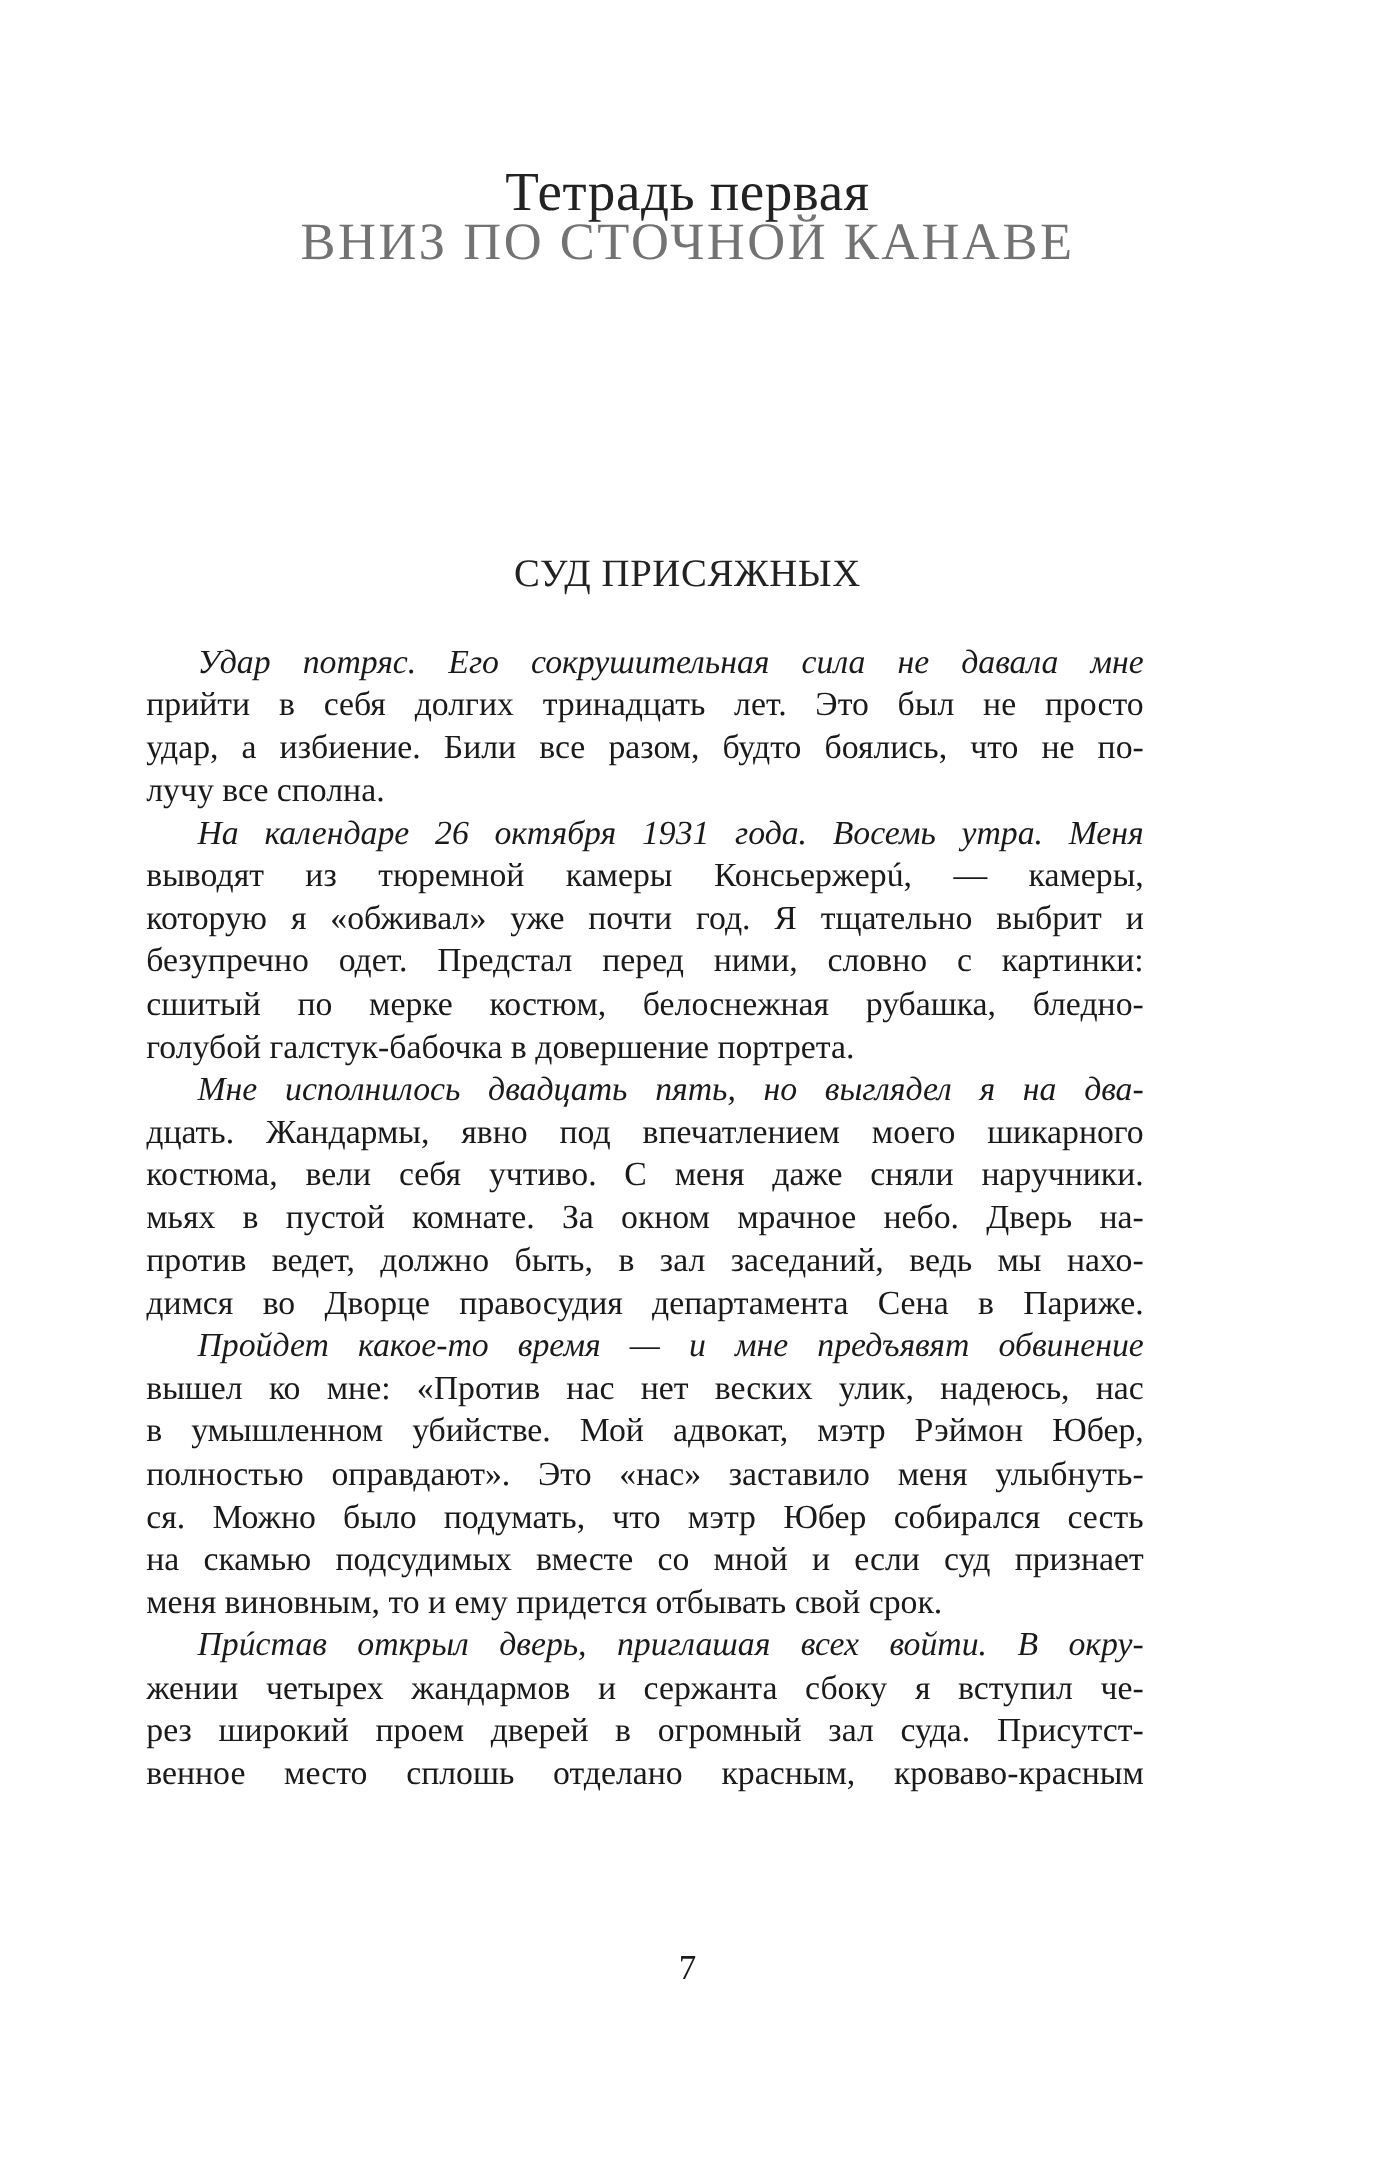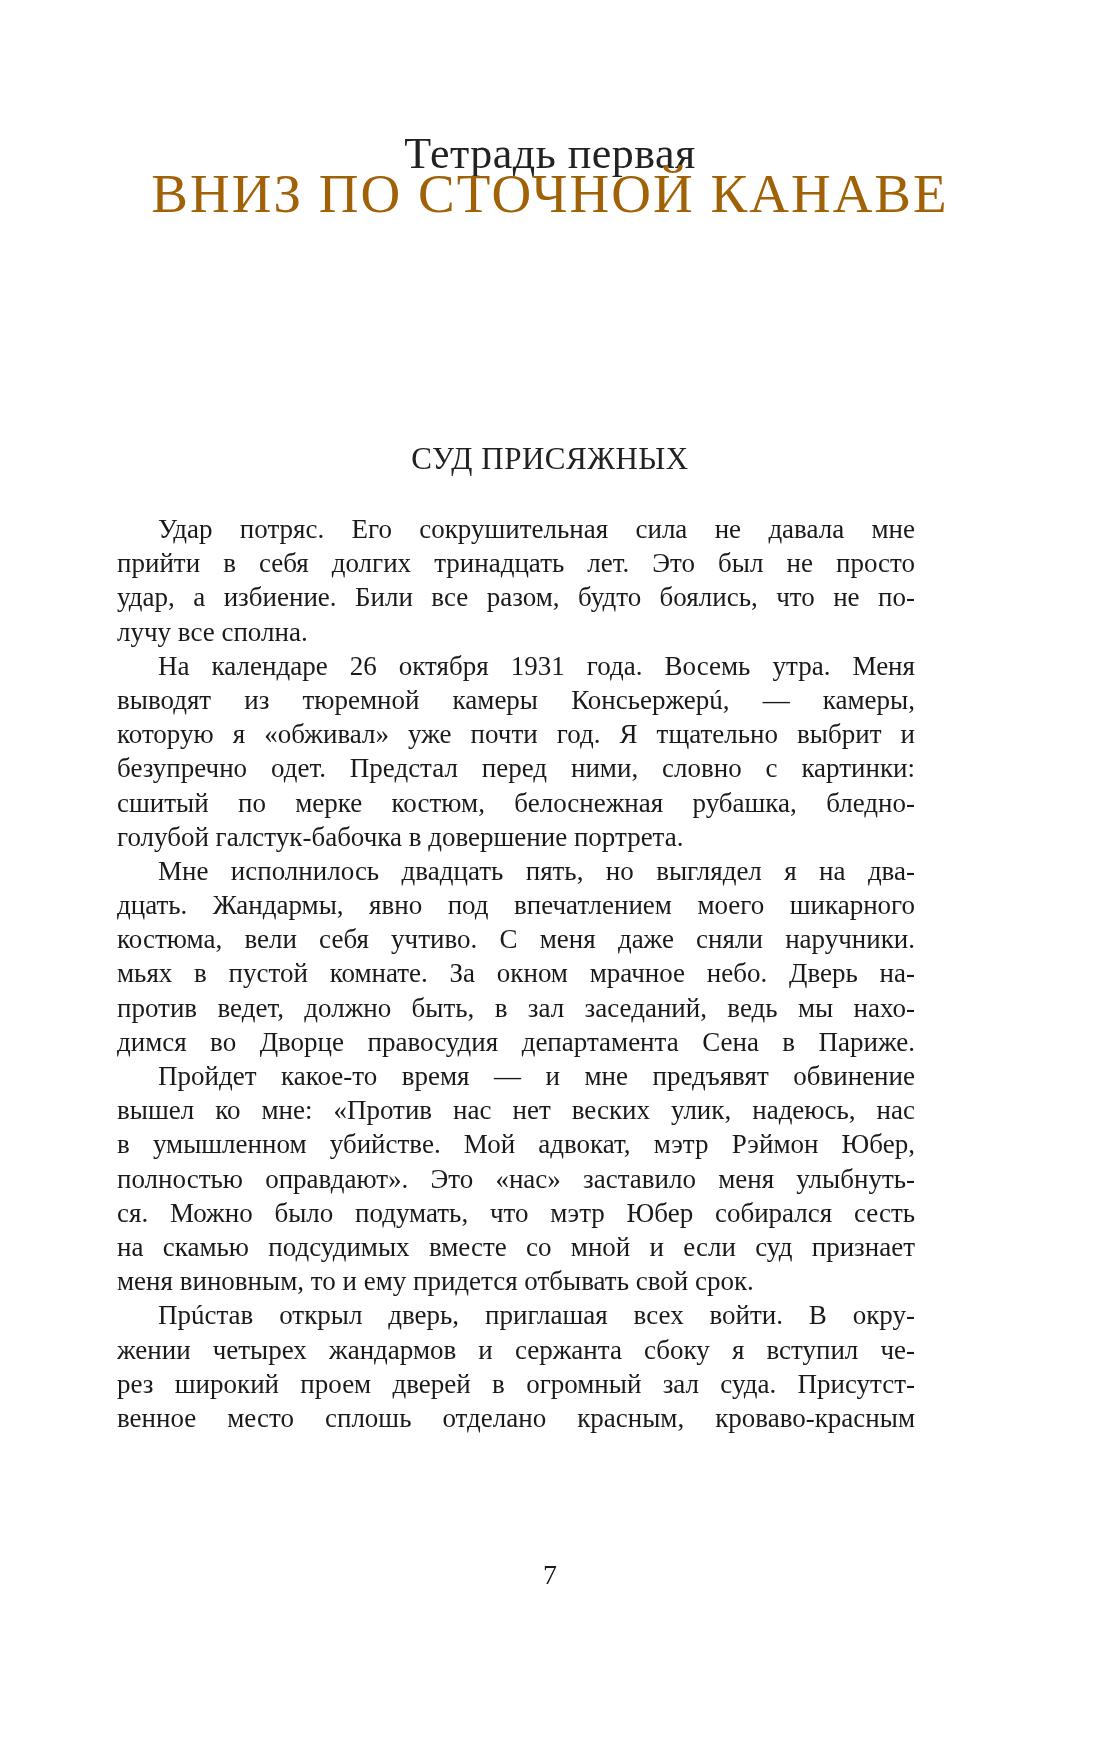--- a/index.html
+++ b/index.html
@@ -26,24 +26,24 @@
       letter-spacing: 0.5px;
       color: #222;
       margin-top: 20px;
     }
     .book-title {
       position: absolute;
       left: 0;
       width: 1100px;
       top: 168px;
       text-align: center;
-      font-size: 55px;
+      font-size: 42px;
       line-height: 52px;
       letter-spacing: 2px;
-      color: #a16207;
+      color: #737373;
     }
     .chapter-title {
       position: absolute;
       left: 0;
       width: 1100px;
       top: 441px;
       text-align: center;
       font-size: 31px;
       line-height: 36px;
       letter-spacing: 0.5px;
@@ -60,20 +60,21 @@
       height: 34.2px;
       line-height: 34.2px;
       font-size: 27px;
       white-space: nowrap;
       text-align: justify;
       text-align-last: justify;
       overflow: hidden;
     }
     .line.indent {
       padding-left: 41px;
+      font-style: italic;
     }
     .line.last {
       text-align-last: left;
     }
     .page-number {
       position: absolute;
       left: 0;
       width: 1100px;
       top: 1558px;
       text-align: center;

